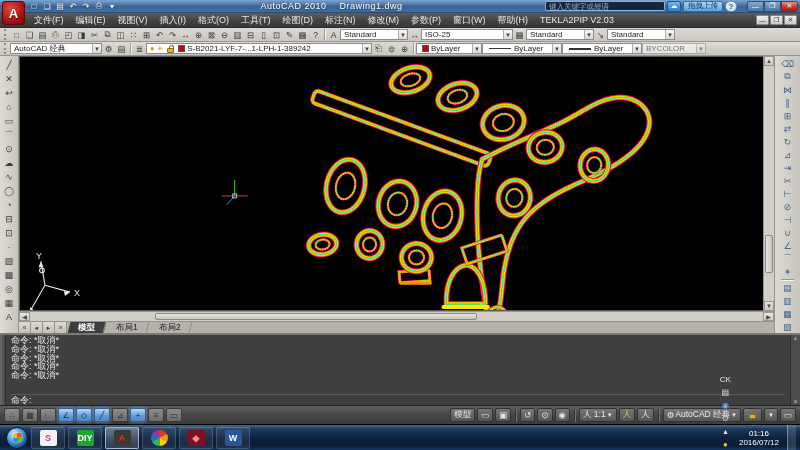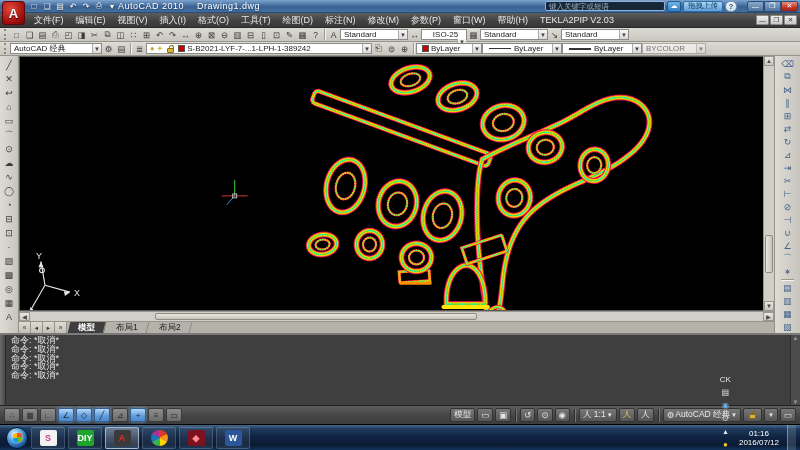--- a/index.html
+++ b/index.html
@@ -11,21 +11,21 @@
   .titlebar{flex:none;height:13px;display:flex;align-items:center;
     background:linear-gradient(#7da4cf,#466f9f 45%,#3a6394 55%,#44709f);
     border-bottom:1px solid #264d79;color:#fff;font-size:9px;position:relative;padding-left:28px;}
   .logo{position:absolute;left:2px;top:1px;width:23px;height:24px;z-index:9;
     background:radial-gradient(circle at 35% 30%,#e04a3a,#a00d0d 70%,#6d0505);
     border:1px solid #5c0808;border-radius:3px;color:#fff;font-weight:bold;font-size:13px;
     display:flex;align-items:center;justify-content:center;text-shadow:0 1px 1px #400;}
   .qat{display:flex;align-items:center;gap:1px;}
   .qat span{width:12px;height:11px;display:flex;align-items:center;justify-content:center;
     font-size:8px;color:#fdfdfd;text-shadow:0 1px 1px #234;border-radius:2px;}
-  .title-text{flex:1;text-align:left;color:#fff;text-shadow:0 1px 2px #1c3a5e;letter-spacing:.5px;white-space:nowrap;}
+  .title-text{flex:1;text-align:center;color:#fff;text-shadow:0 1px 2px #1c3a5e;letter-spacing:.5px;white-space:nowrap;}
   .title-text b{font-weight:normal;margin-left:10px;}
   .search-wrap{display:flex;align-items:center;gap:2px;margin-right:4px;}
   .search-input{width:120px;height:10px;background:#17273a;border:1px solid #8fb2d4;border-radius:2px;
     color:#cfd8e2;font-size:7.5px;padding:0 3px;font-family:"Liberation Sans",sans-serif;}
   .search-input::placeholder{color:#9fb0c0;}
   .chip-cloud{width:14px;height:11px;background:linear-gradient(#6fb4e8,#2f7ec0);border:1px solid #1d5c96;
     border-radius:2px;color:#fff;font-size:7px;display:flex;align-items:center;justify-content:center;}
   .chip-upload{height:11px;background:linear-gradient(#a8d4f2,#5e9fd6);border:1px solid #2f6ea8;border-radius:2px;
     color:#0b3a66;font-size:7.5px;display:flex;align-items:center;padding:0 4px;white-space:nowrap;}
   .chip-help{width:12px;height:11px;background:linear-gradient(#f4f8fb,#cfdeed);border:1px solid #7e99b4;border-radius:6px;
@@ -227,21 +227,21 @@
         <span class="tb-ico">▦</span>
         <span class="tb-ico">?</span>
       </div>
     <span class="tb-sep"></span>
     <span class="tb-ico">A</span>
     <div class="dd" style="width:68px;">
       <span>Standard</span>
         <span class="arrow">▼</span>
     </div>
     <span class="tb-ico">↔</span>
-    <div class="dd" style="width:46px;flex-direction:column;">
+    <div class="dd" style="width:92px;">
       <span>ISO-25</span>
         <span class="arrow">▼</span>
     </div>
     <span class="tb-ico">▦</span>
     <div class="dd" style="width:68px;">
       <span>Standard</span>
         <span class="arrow">▼</span>
     </div>
     <span class="tb-ico">↘</span>
     <div class="dd" style="width:68px;">
@@ -558,20 +558,21 @@
     <div class="cmd-gutter"></div>
     <div class="cmd-text">
       <div>
           <div class="cmd-line">命令: *取消*</div>
           <div class="cmd-line">命令: *取消*</div>
           <div class="cmd-line">命令: *取消*</div>
           <div class="cmd-line">命令: *取消*</div>
           <div class="cmd-line">命令: *取消*</div>
           <div class="cmd-line"></div>
         </div>
+      <div class="cmd-prompt">命令:</div>
     </div>
     <div class="cmd-scroll">
         <span>▲</span>
         <span>▼</span>
       </div>
   </div>
 
   <div class="status">
     <div style="display:flex;gap:2px;">
         <span class="stoggle">∴</span>

